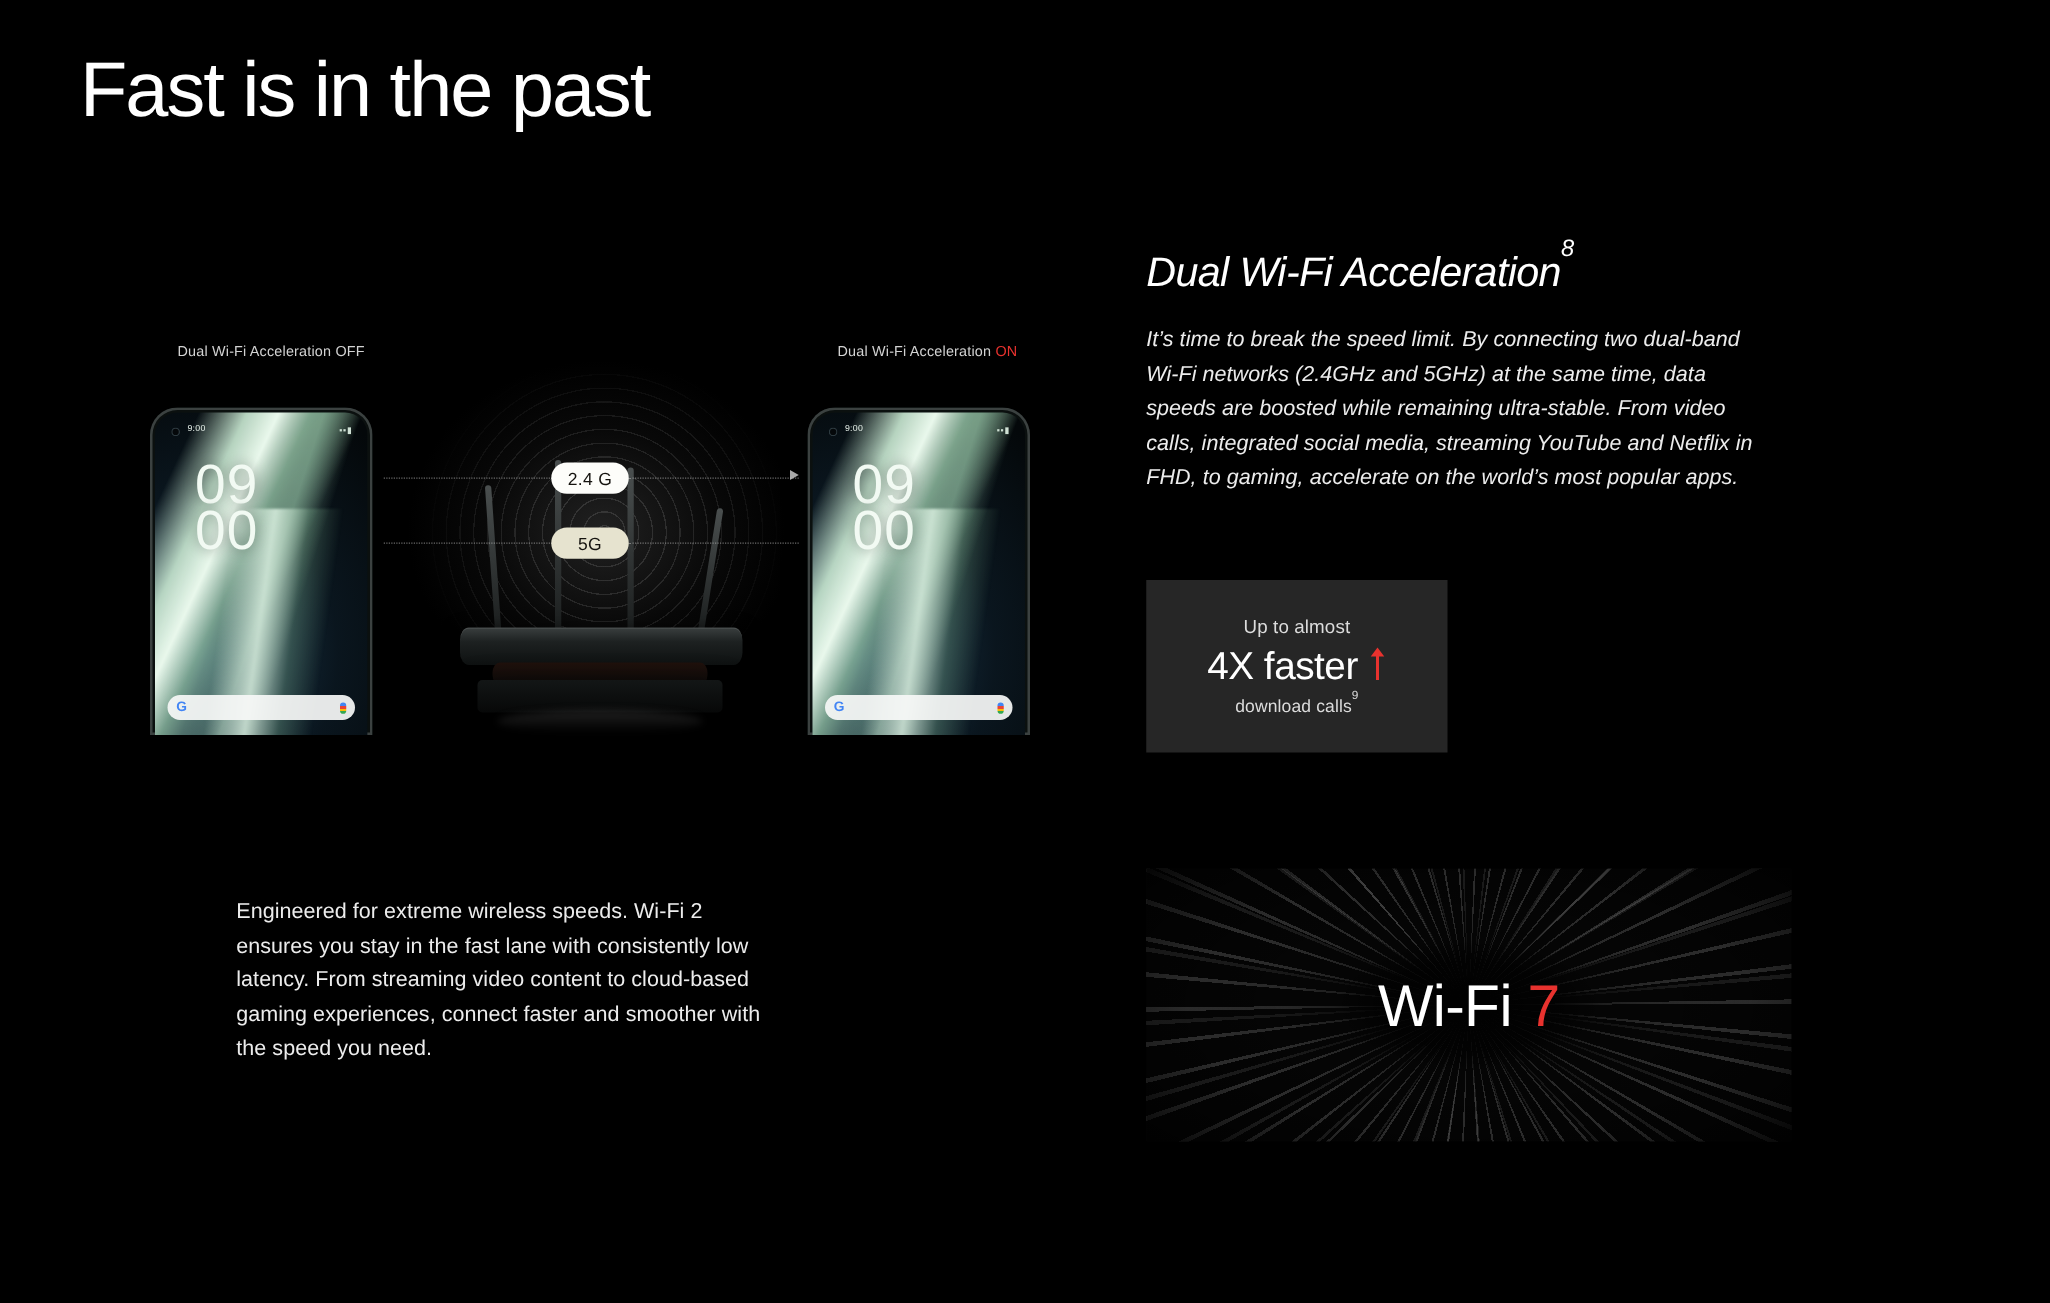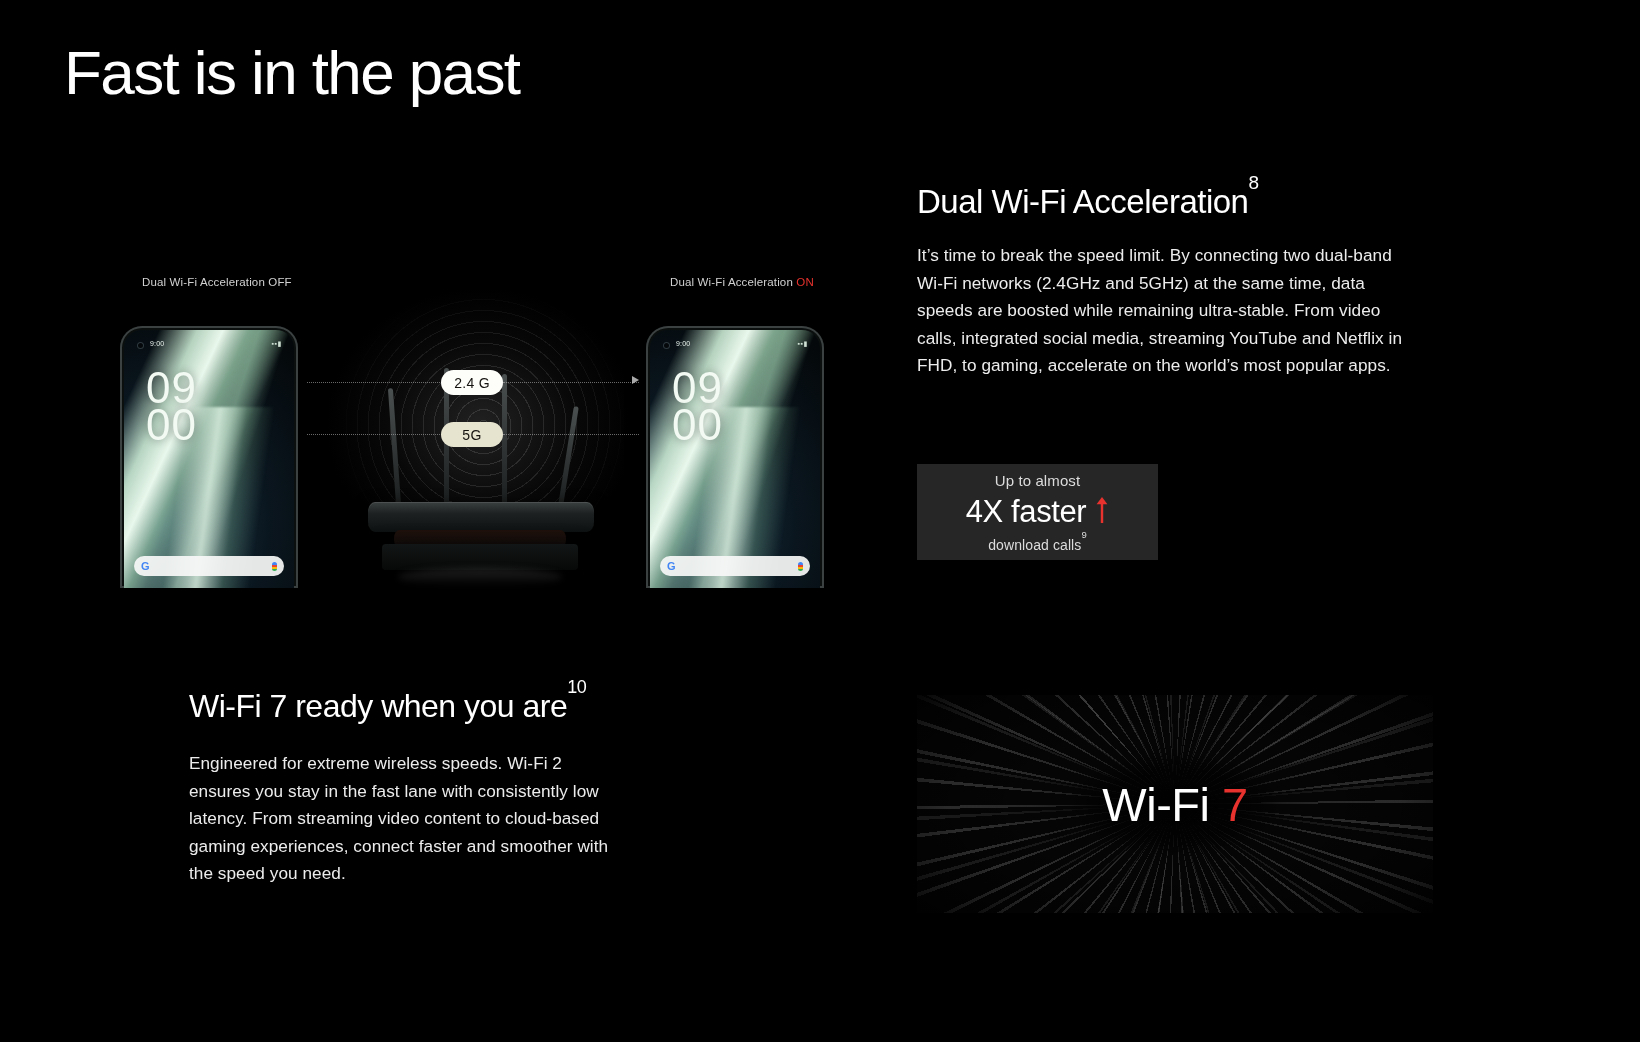--- a/index.html
+++ b/index.html
@@ -79,21 +79,21 @@
     position: absolute; left: 13px; top: 12px; width: 7px; height: 7px;
     border-radius: 50%; background: #05080a; box-shadow: inset 0 0 0 1px #2d3a40;
   }
   .status-time {
     position: absolute; left: 26px; top: 10px; font-size: 7px; color: #e9f3ec; letter-spacing:.2px;
   }
   .status-right {
     position: absolute; right: 12px; top: 10px; font-size: 7px; color: #cfe0d4; letter-spacing: .6px;
   }
   .clock {
-    position: absolute; left: 22px; top: 40px;
+    position: absolute; left: 32px; top: 40px;
     font-size: 44px; line-height: 0.84; color: #f2faf3; letter-spacing: 1px;
     font-weight: 400; text-shadow: 0 0 10px rgba(0,0,0,.4);
   }
   .searchbar {
     position: absolute; left: 10px; right: 10px; bottom: 12px; height: 20px;
     border-radius: 10px; background: rgba(246,248,246,0.93);
     display: flex; align-items: center; justify-content: space-between; padding: 0 7px;
   }
   .g-logo { font-size: 11px; font-weight: 700; color: #4285f4; line-height: 1; }
   .mic {
@@ -149,34 +149,34 @@
   .lead.l2 { left: 407px; top: 124px; width: 136px; }
   .lead.l3 { left: 211px; top: 176px; width: 135px; }
   .lead.l4 { left: 407px; top: 176px; width: 136px; }
   .arrowhead {
     position: absolute; left: 536px; top: 118px; width: 0; height: 0;
     border-left: 7px solid rgba(210,210,210,.8);
     border-top: 4px solid transparent; border-bottom: 4px solid transparent;
   }
 
   
-  .col-right { position: absolute; left: 917px; top: 184px; width: 500px; }
+  .col-right { position: absolute; left: 917px; top: 200px; width: 500px; font-style: italic; }
   .h2 {
     font-size: 33px; line-height: 1.1; color: #fff; font-weight: 400;
     letter-spacing: -0.5px; white-space: nowrap;
   }
   .h2 sup { font-size: 19px; top: -0.65em; position: relative; }
   .body {
     margin-top: 22px; font-size: 17.2px; line-height: 27.5px;
     color: #ececec; max-width: 492px; letter-spacing: .05px;
   }
 
   
   .stat-card {
-    position: absolute; left: 917px; top: 464px; width: 241px; height: 96px;
+    position: absolute; left: 917px; top: 464px; width: 241px; height: 138px;
     background: #262626;
     display: flex; flex-direction: column; align-items: center; justify-content: center;
   }
   .stat-top { font-size: 15px; color: #dcdcdc; letter-spacing: .1px; }
   .stat-mid {
     display: flex; align-items: center; gap: 9px;
     margin-top: 5px; margin-bottom: 5px;
   }
   .stat-big { font-size: 31px; color: #fff; font-weight: 400; letter-spacing: -.4px; }
   .up-arrow { display: block; }
@@ -312,21 +312,20 @@
         <svg width="14" height="30" viewBox="0 0 14 30" aria-hidden="true">
           <path d="M7 2 L12.4 9.2 H1.6 Z" fill="#e8322e"></path>
           <rect x="5.8" y="8.6" width="2.4" height="19.4" fill="#e8322e"></rect>
         </svg>
       </span>
     </div>
     <div class="stat-bot"><span>download calls</span><sup>9</sup></div>
   </div>
 
   <div class="col-lower">
-    <div class="h2b"><span>Wi-Fi 7 ready when you are</span><sup>10</sup></div>
     <div class="body2">Engineered for extreme wireless speeds. Wi-Fi 2 ensures you stay in the fast lane with consistently low latency. From streaming video content to cloud-based gaming experiences, connect faster and smoother with the speed you need.</div>
   </div>
 
   <div class="wifi7-panel">
     <div class="w7-rays"></div>
     <div class="w7-rays2"></div>
     <div class="w7-core"></div>
     <div class="w7-vig"></div>
     <div class="w7-text"><span>Wi-Fi </span><span class="seven">7</span></div>
   </div>

